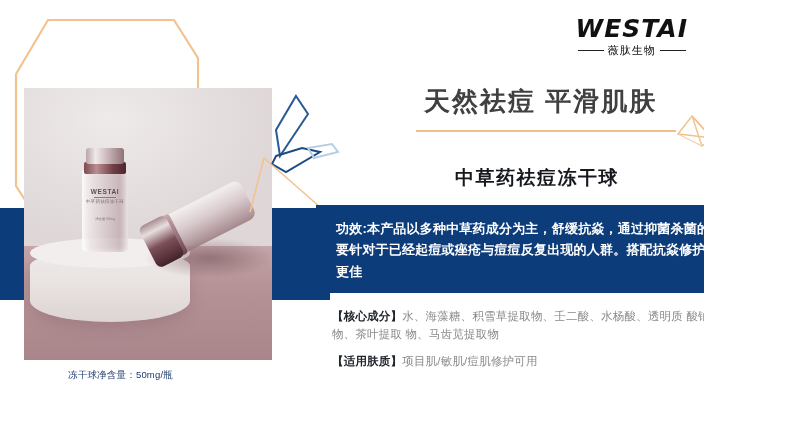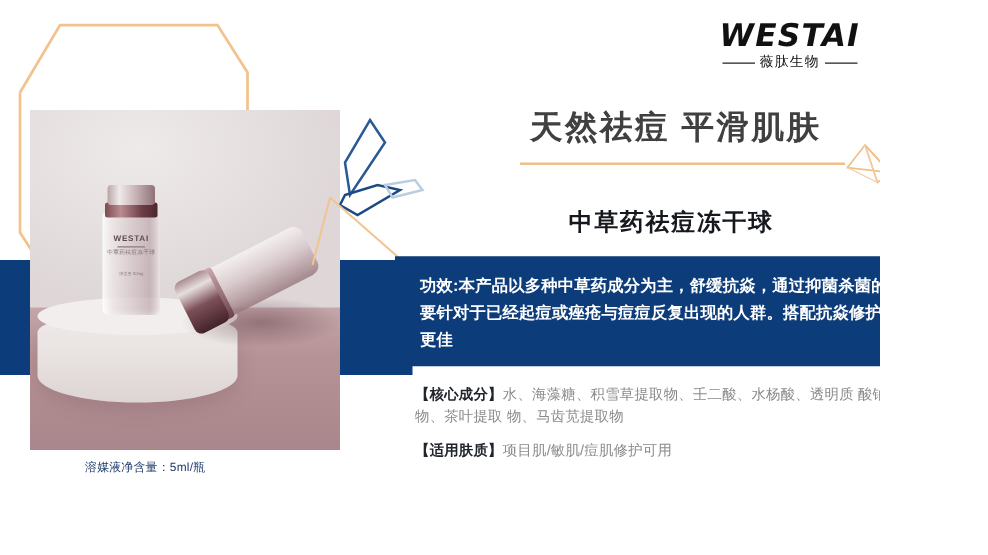--- a/index.html
+++ b/index.html
@@ -383,16 +383,16 @@
   <div class="detail" id="ingredients">
     <span class="tag">【核心成分】</span><span>水、海藻糖、积雪草提取物、壬二酸、水杨酸、透明质 酸钠、银耳提取物、茶叶提取 物、马齿苋提取物</span>
   </div>
 
   <div class="detail" id="skintype">
     <span class="tag">【适用肤质】</span><span>项目肌/敏肌/痘肌修护可用</span>
   </div>
 
 
   <div class="specs">
-    <div>溶媒液净含量：5ml/瓶</div>
+    <div>冻干球净含量：50mg/瓶</div>
   </div>
 
 </div>
 
 </body></html>

